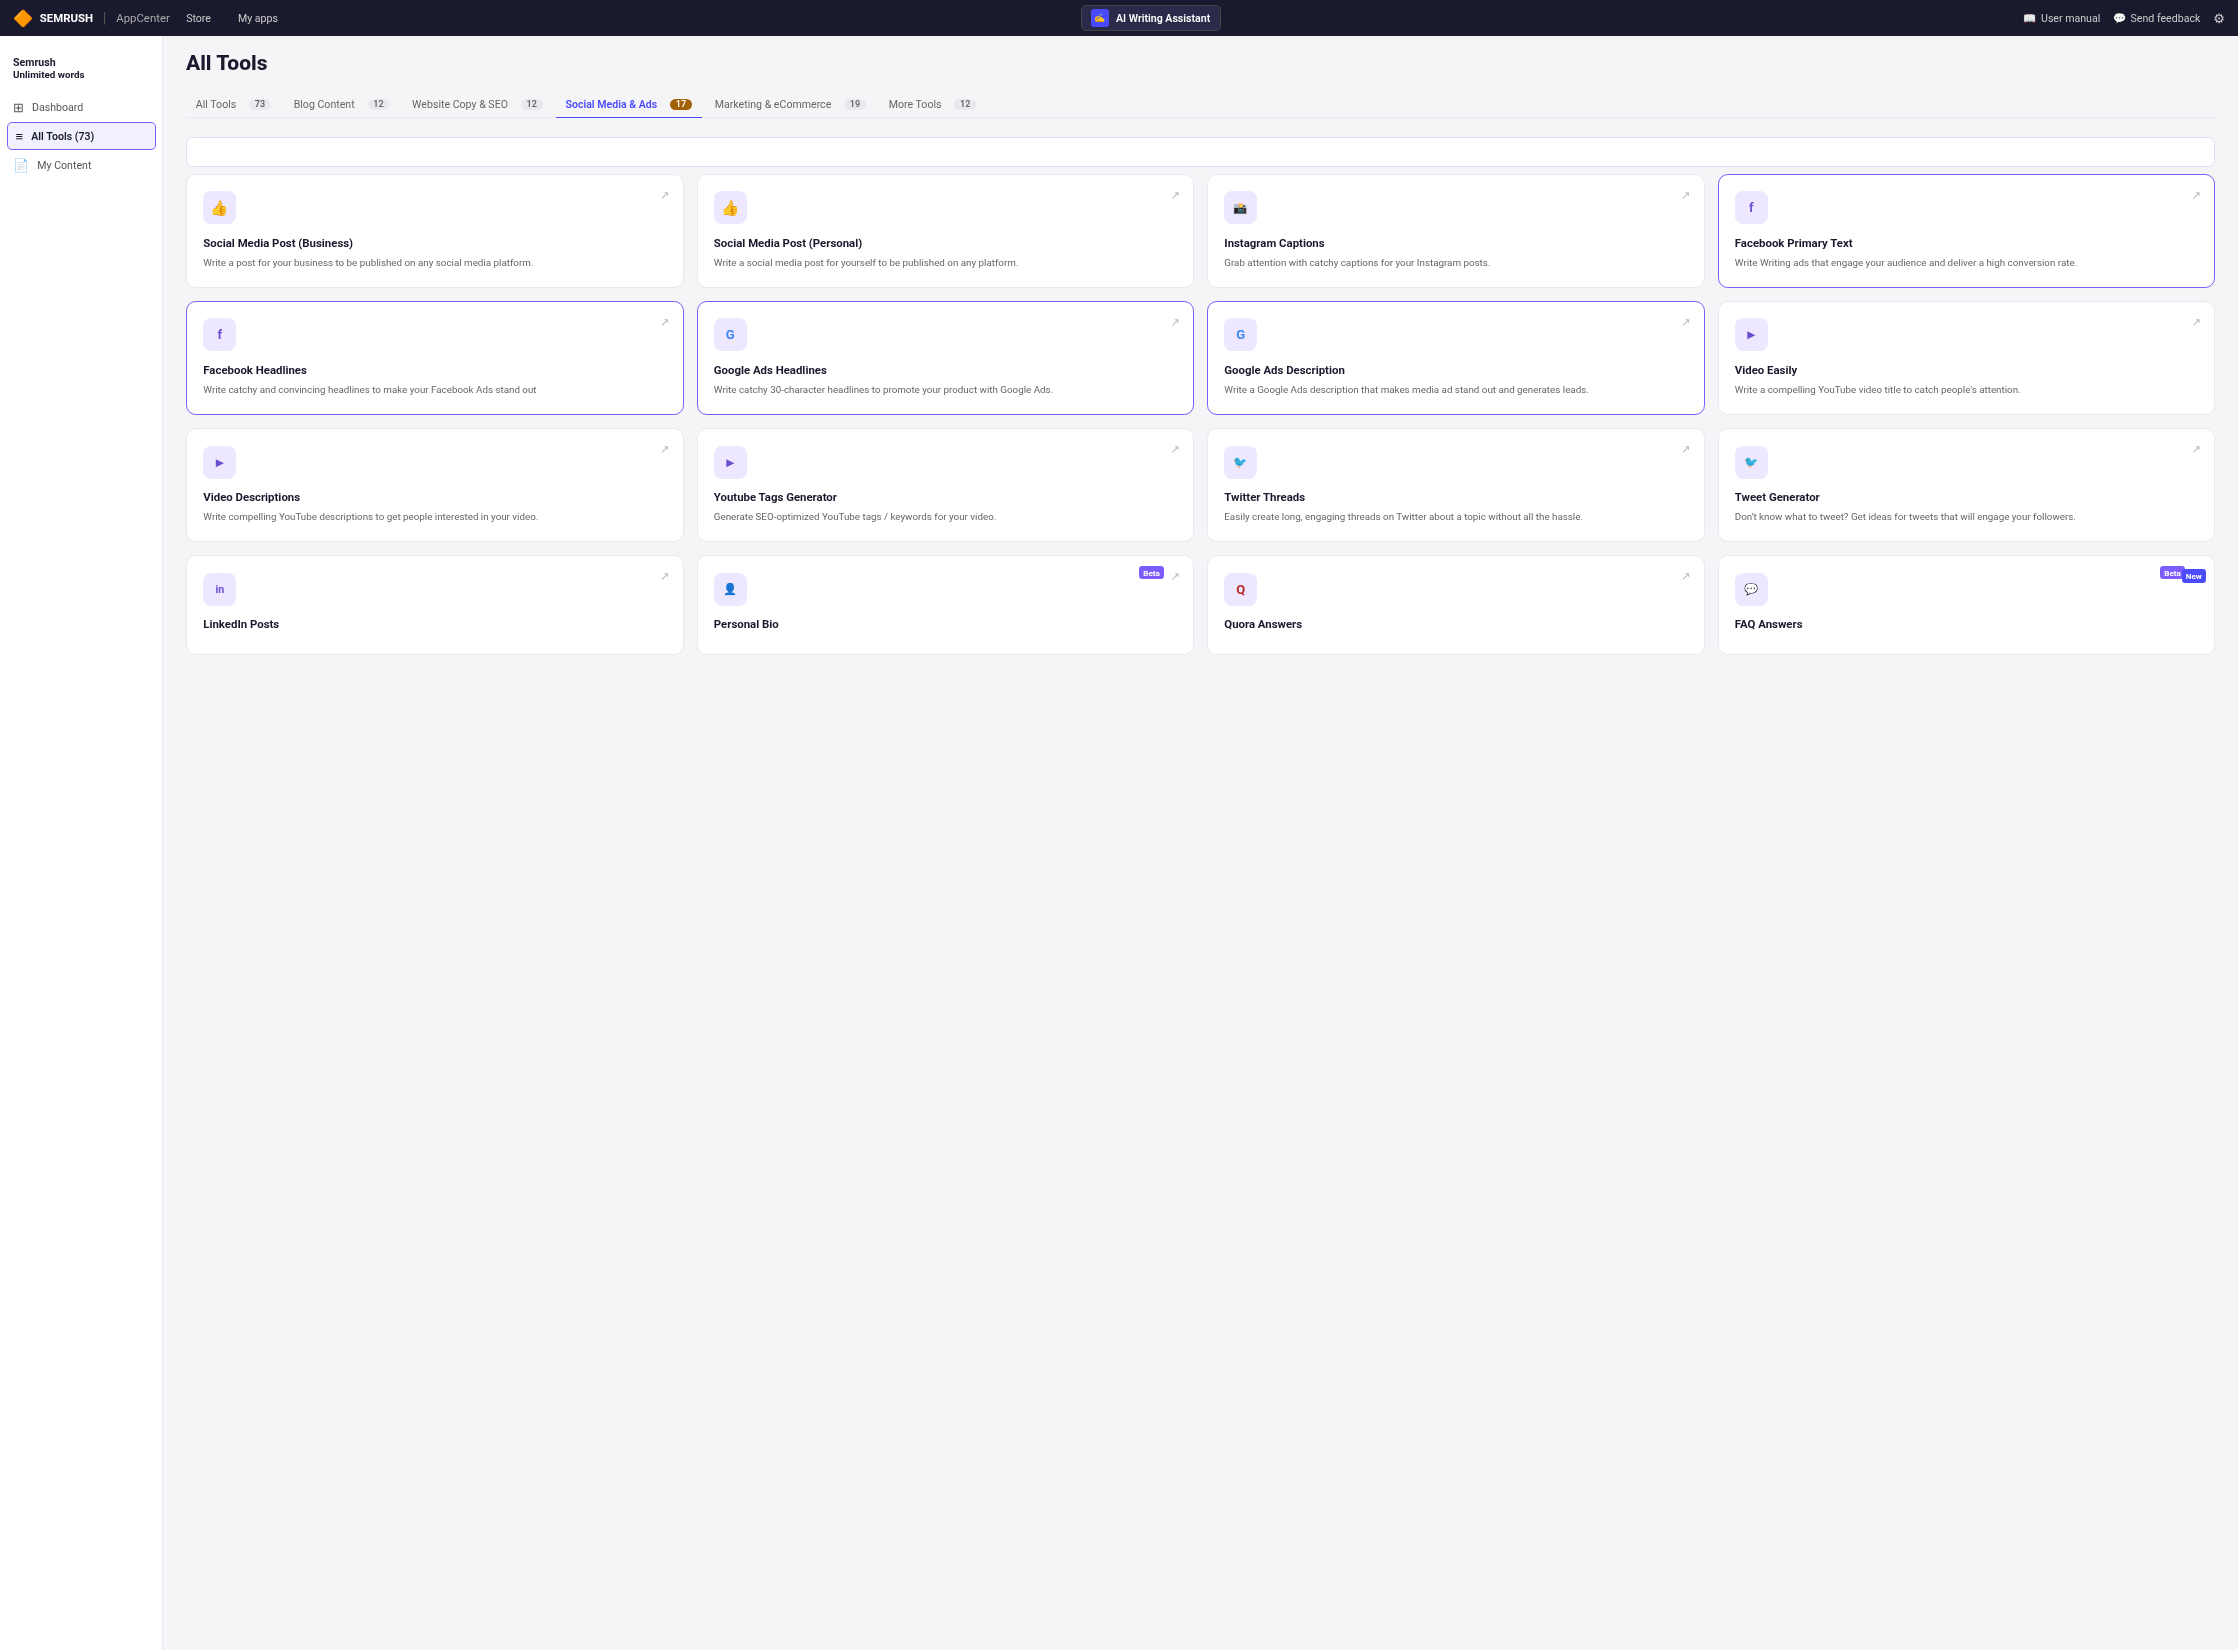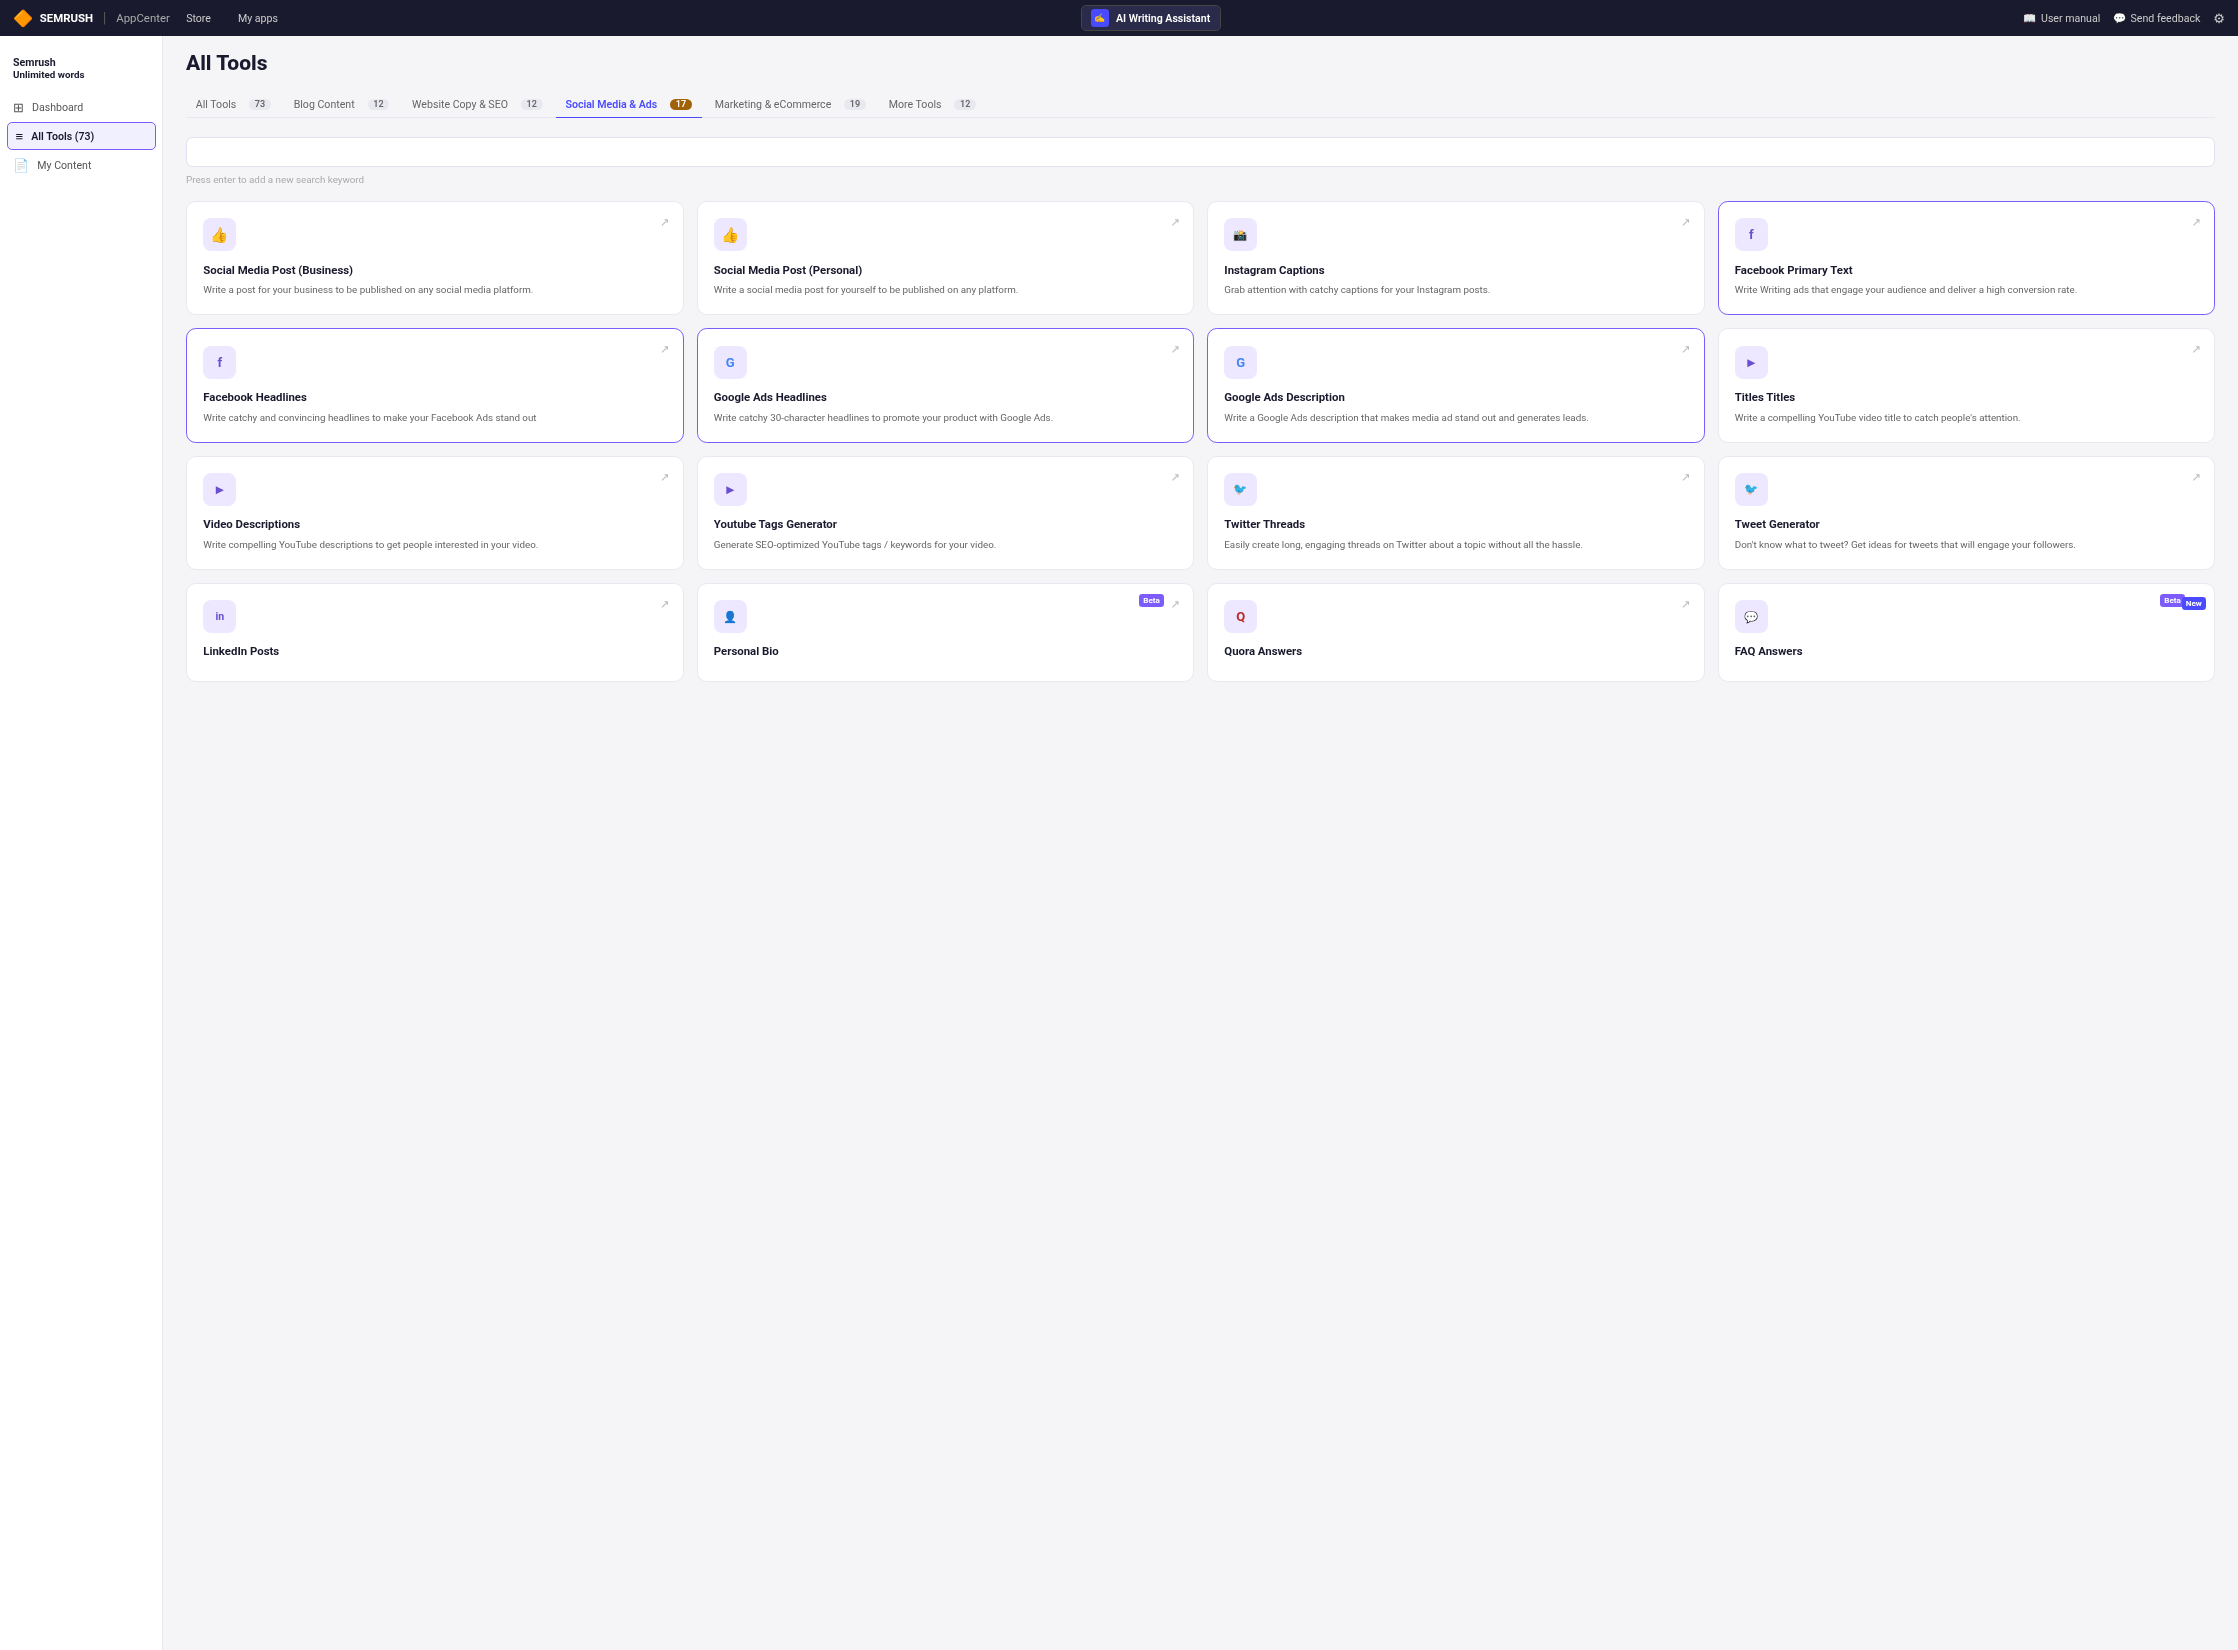--- a/index.html
+++ b/index.html
@@ -179,21 +179,20 @@
       <span class="tab-count">19</span>
     </div>
     <div class="tab">
       <span>More Tools</span>
       <span class="tab-count">12</span>
     </div>
   </div>
 
   
   <input class="search-bar" type="text" placeholder="" style="">
-  <div class="search-hint">Press enter to add a new search keyword</div>
 
   
   <div class="tools-grid">
 
     <div class="tool-card">
       <span class="tool-card-arrow">↗</span>
       <div class="tool-icon-wrap">👍</div>
       <div class="tool-name">Social Media Post (Business)</div>
       <div class="tool-desc">Write a post for your business to be published on any social media platform.</div>
     </div>
@@ -236,21 +235,21 @@
     <div class="tool-card highlighted">
       <span class="tool-card-arrow">↗</span>
       <div class="tool-icon-wrap" style="font-weight:700;font-size:13px;color:#4285f4;">G</div>
       <div class="tool-name">Google Ads Description</div>
       <div class="tool-desc">Write a Google Ads description that makes media ad stand out and generates leads.</div>
     </div>
 
     <div class="tool-card">
       <span class="tool-card-arrow">↗</span>
       <div class="tool-icon-wrap" style="font-size:10.6px;">▶</div>
-      <div class="tool-name">Titles Titles</div>
+      <div class="tool-name">Video Easily</div>
       <div class="tool-desc">Write a compelling YouTube video title to catch people's attention.</div>
     </div>
 
     <div class="tool-card">
       <span class="tool-card-arrow">↗</span>
       <div class="tool-icon-wrap" style="font-size:10.6px;">▶</div>
       <div class="tool-name">Video Descriptions</div>
       <div class="tool-desc">Write compelling YouTube descriptions to get people interested in your video.</div>
     </div>
 

